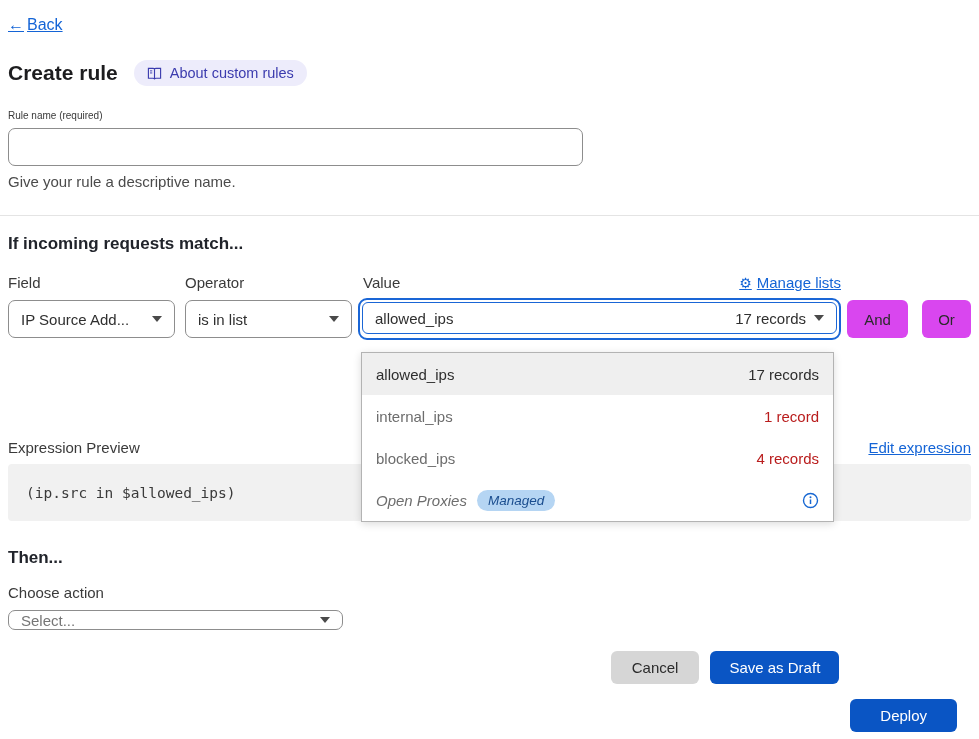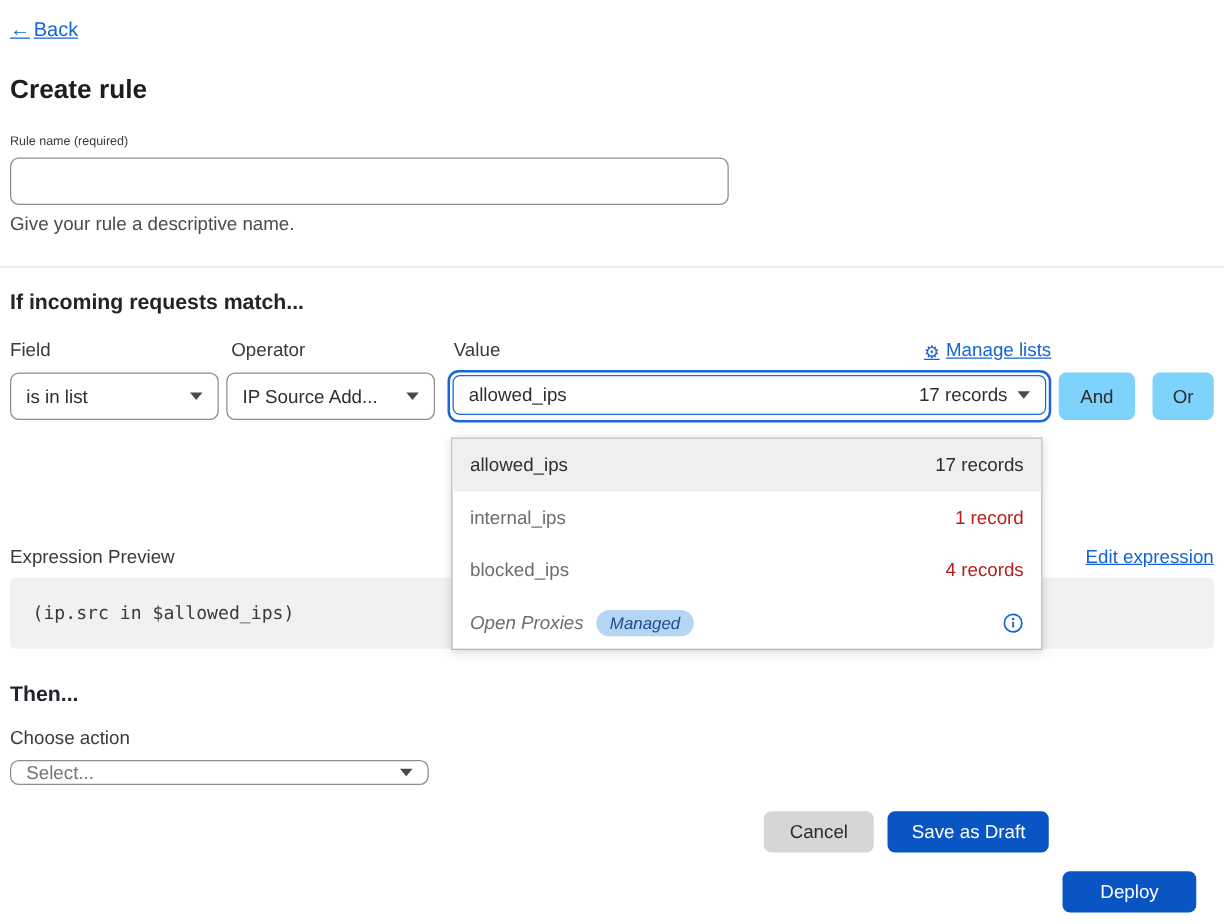--- a/index.html
+++ b/index.html
@@ -43,21 +43,21 @@
   .sel-field { width:167px; margin-right:10px; }
   .sel-operator { width:167px; margin-right:6px; }
   .chev { width:0; height:0; border-left:5px solid transparent; border-right:5px solid transparent; border-top:6px solid #4a4a4a; margin-left:8px; }
 
   .value-wrap { position:relative; width:483px; margin-right:6px; }
   .focus-ring { border:2px solid #1a66d6; border-radius:9px; padding:2px; height:42px; margin-top:-2px; }
   .value-select { height:32px; border:1.5px solid #1a66d6; border-radius:6px; display:flex; align-items:center;
                   justify-content:space-between; padding:0 12px; font-size:15px; color:#2f2f2f; cursor:pointer; background:#fff; }
   .value-right { display:flex; align-items:center; }
 
-  .btn-neutral { height:38px; background:#7dd3fc; border:none; border-radius:6px; font-size:15px; color:#2b2b2b;
+  .btn-neutral { height:38px; background:#d946ef; border:none; border-radius:6px; font-size:15px; color:#2b2b2b;
                  font-family:"Liberation Sans", sans-serif; cursor:pointer; }
   .and-btn { width:61px; margin-right:14px; }
   .or-btn { width:49px; }
 
   
   .dropdown-panel { position:absolute; top:52px; left:3px; width:473px; background:#fff; border:1px solid #b3b3b3;
                     box-shadow:0 2px 8px rgba(0,0,0,0.14); z-index:20; }
   .dd-item { height:42px; display:flex; align-items:center; justify-content:space-between; padding:0 14px;
              font-size:15px; color:#6d6d6d; cursor:pointer; }
   .dd-item.selected { background:#efefef; color:#2e2e2e; }
@@ -94,20 +94,29 @@
 <div class="page">
 
   
   <div class="back-row">
     <a class="link"><span class="arrow">←</span><span>Back</span></a>
   </div>
 
   
   <div class="title-row">
     <h1 class="page-title">Create rule</h1>
+    <span class="about-badge">
+      <svg class="book" width="15" height="15" viewBox="0 0 16 16">
+        <path d="M1.5 2.5h5c.6 0 1.1.25 1.5.7.4-.45.9-.7 1.5-.7h5v10.5h-5c-.6 0-1.1.25-1.5.7-.4-.45-.9-.7-1.5-.7h-5V2.5z" fill="none" stroke="#3b3bae" stroke-width="1.2"></path>
+        <line x1="8" y1="3.4" x2="8" y2="12.8" stroke="#3b3bae" stroke-width="1.2"></line>
+        <line x1="3.2" y1="5.2" x2="5.6" y2="5.2" stroke="#3b3bae" stroke-width="1"></line>
+        <line x1="3.2" y1="7.4" x2="5.6" y2="7.4" stroke="#3b3bae" stroke-width="1"></line>
+      </svg>
+      <span>About custom rules</span>
+    </span>
   </div>
 
   
   <div class="field-label">Rule name (required)</div>
   <input class="rule-name-input" type="text" value="" style="">
   <div class="help-text">Give your rule a descriptive name.</div>
 
   <hr class="divider">
 
   
@@ -119,26 +128,26 @@
     <div class="cl-value-wrap">
       <span class="cl-value">Value</span>
       <a class="link manage-lists">
           <span class="gear">⚙</span>
           <span>Manage lists</span>
         </a>
     </div>
   </div>
 
   <div class="cond-row">
+    <div class="fake-select sel-field">
+      <span>IP Source Add...</span>
+      <span class="chev"></span>
+    </div>
     <div class="fake-select sel-operator">
       <span>is in list</span>
-      <span class="chev"></span>
-    </div>
-    <div class="fake-select sel-field">
-      <span>IP Source Add...</span>
       <span class="chev"></span>
     </div>
 
     <div class="value-wrap">
       <div class="focus-ring">
         <div class="value-select">
           <span>allowed_ips</span>
           <span class="value-right">
             <span>17 records</span>
             <span class="chev"></span>

